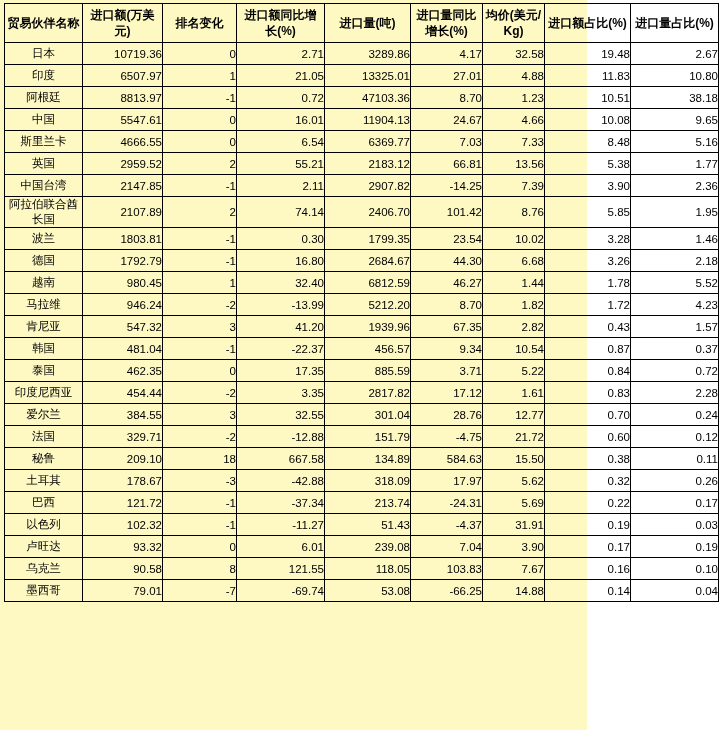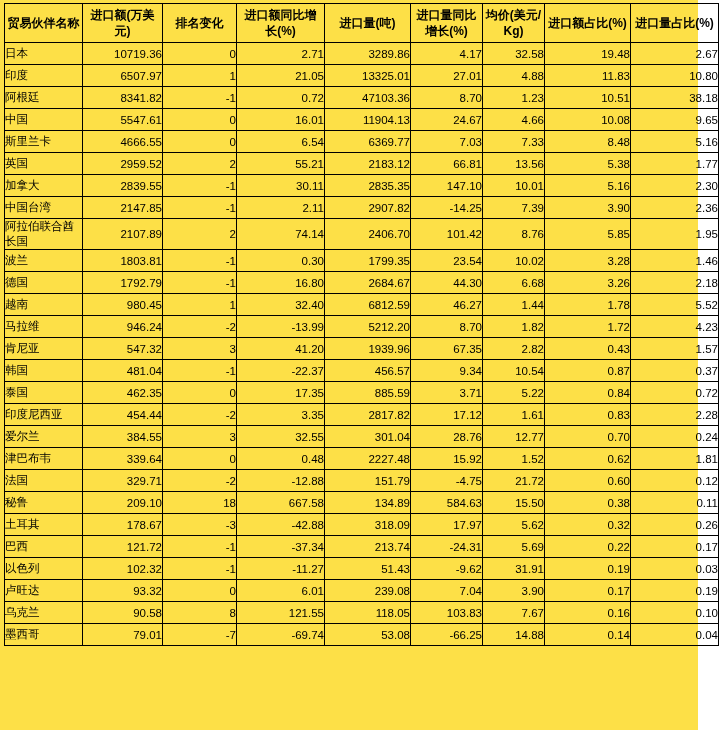--- a/index.html
+++ b/index.html
@@ -5,24 +5,24 @@
   html, body {
     margin: 0;
     padding: 0;
     background: #ffffff;
   }
   body {
     font-family: "Liberation Sans", sans-serif;
     color: #000000;
   }
   #page {
-    width: 698px;
+    width: 587px;
     height: 730px;
     position: relative;
-    background: #fde047;
+    background: #fef9c3;
     box-sizing: border-box;
     padding: 3px 4px 0 4px;
   }
   table.data {
     border-collapse: collapse;
     table-layout: fixed;
     width: 714px;
     font-size: 11.5px;
   }
   table.data th, table.data td {
@@ -35,21 +35,21 @@
     text-align: center;
     line-height: 1.35;
     padding: 3px 2px;
     font-size: 12px;
   }
   table.data tbody td {
     height: 21px;
     font-size: 11.5px;
   }
   td.name {
-    text-align: left;
+    text-align: center;
     padding-left: 5px;
     line-height: 1.3;
   }
   td.num {
     text-align: right;
     padding-right: 5px;
     font-family: "Liberation Sans", sans-serif;
   }
   
   col.c0 { width: 78px; }
@@ -113,21 +113,21 @@
           <td class="num">1</td>
           <td class="num">21.05</td>
           <td class="num">13325.01</td>
           <td class="num">27.01</td>
           <td class="num">4.88</td>
           <td class="num">11.83</td>
           <td class="num">10.80</td>
         </tr>
         <tr>
           <td class="name">阿根廷</td>
-          <td class="num">8341.82</td>
+          <td class="num">8813.97</td>
           <td class="num">-1</td>
           <td class="num">0.72</td>
           <td class="num">47103.36</td>
           <td class="num">8.70</td>
           <td class="num">1.23</td>
           <td class="num">10.51</td>
           <td class="num">38.18</td>
         </tr>
         <tr>
           <td class="name">中国</td>
@@ -156,31 +156,20 @@
           <td class="num">2959.52</td>
           <td class="num">2</td>
           <td class="num">55.21</td>
           <td class="num">2183.12</td>
           <td class="num">66.81</td>
           <td class="num">13.56</td>
           <td class="num">5.38</td>
           <td class="num">1.77</td>
         </tr>
         <tr>
-          <td class="name">加拿大</td>
-          <td class="num">2839.55</td>
-          <td class="num">-1</td>
-          <td class="num">30.11</td>
-          <td class="num">2835.35</td>
-          <td class="num">147.10</td>
-          <td class="num">10.01</td>
-          <td class="num">5.16</td>
-          <td class="num">2.30</td>
-        </tr>
-        <tr>
           <td class="name">中国台湾</td>
           <td class="num">2147.85</td>
           <td class="num">-1</td>
           <td class="num">2.11</td>
           <td class="num">2907.82</td>
           <td class="num">-14.25</td>
           <td class="num">7.39</td>
           <td class="num">3.90</td>
           <td class="num">2.36</td>
         </tr>
@@ -288,31 +277,20 @@
           <td class="num">384.55</td>
           <td class="num">3</td>
           <td class="num">32.55</td>
           <td class="num">301.04</td>
           <td class="num">28.76</td>
           <td class="num">12.77</td>
           <td class="num">0.70</td>
           <td class="num">0.24</td>
         </tr>
         <tr>
-          <td class="name">津巴布韦</td>
-          <td class="num">339.64</td>
-          <td class="num">0</td>
-          <td class="num">0.48</td>
-          <td class="num">2227.48</td>
-          <td class="num">15.92</td>
-          <td class="num">1.52</td>
-          <td class="num">0.62</td>
-          <td class="num">1.81</td>
-        </tr>
-        <tr>
           <td class="name">法国</td>
           <td class="num">329.71</td>
           <td class="num">-2</td>
           <td class="num">-12.88</td>
           <td class="num">151.79</td>
           <td class="num">-4.75</td>
           <td class="num">21.72</td>
           <td class="num">0.60</td>
           <td class="num">0.12</td>
         </tr>
@@ -348,21 +326,21 @@
           <td class="num">5.69</td>
           <td class="num">0.22</td>
           <td class="num">0.17</td>
         </tr>
         <tr>
           <td class="name">以色列</td>
           <td class="num">102.32</td>
           <td class="num">-1</td>
           <td class="num">-11.27</td>
           <td class="num">51.43</td>
-          <td class="num">-9.62</td>
+          <td class="num">-4.37</td>
           <td class="num">31.91</td>
           <td class="num">0.19</td>
           <td class="num">0.03</td>
         </tr>
         <tr>
           <td class="name">卢旺达</td>
           <td class="num">93.32</td>
           <td class="num">0</td>
           <td class="num">6.01</td>
           <td class="num">239.08</td>

